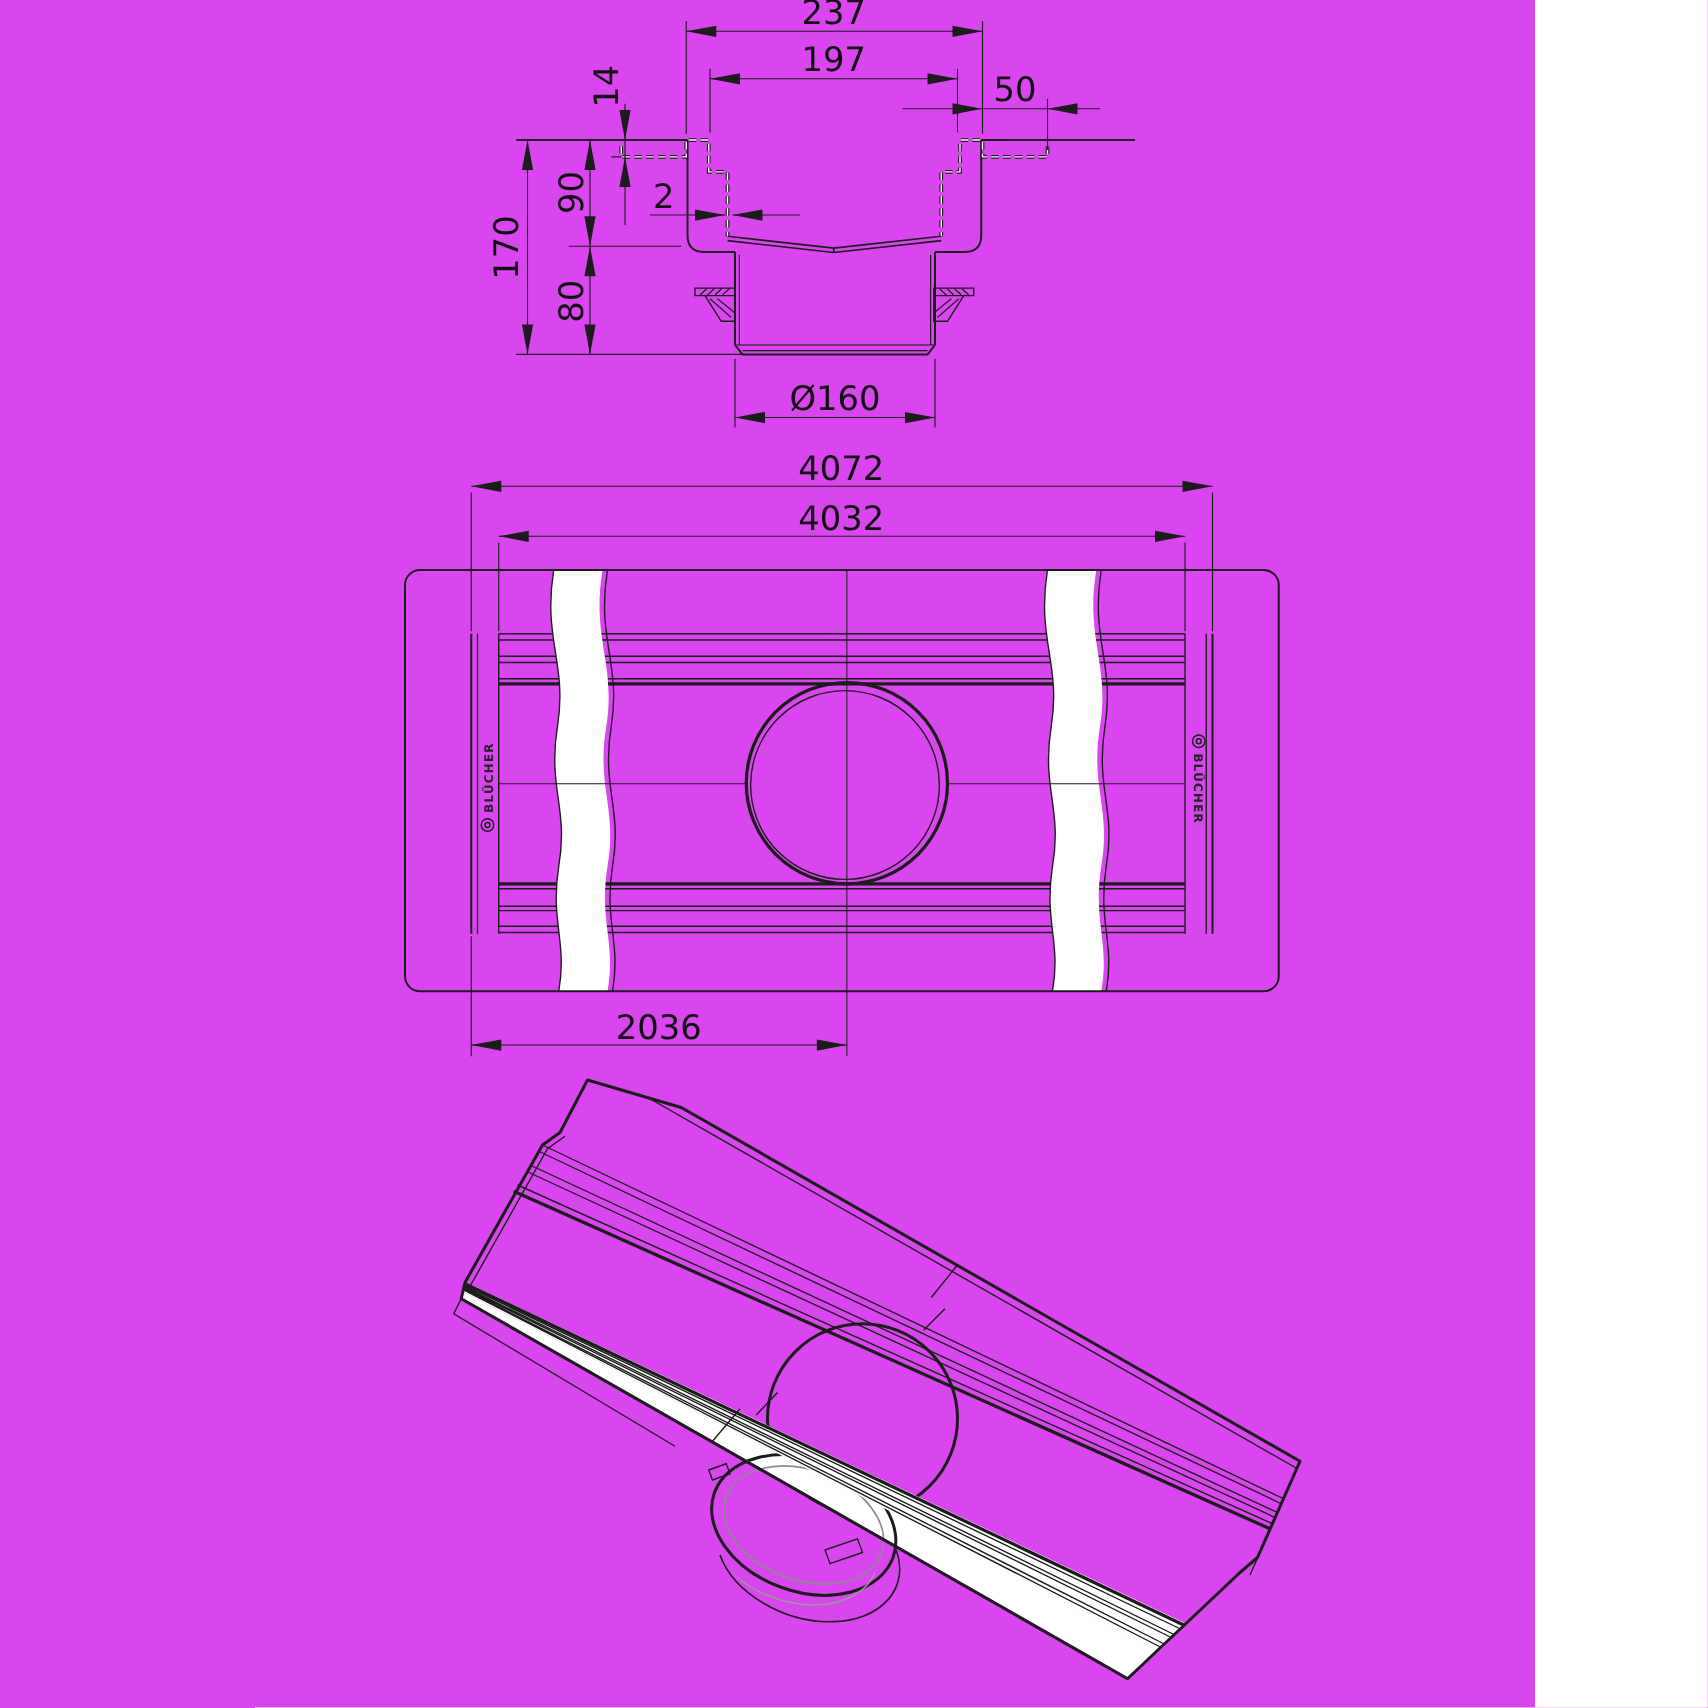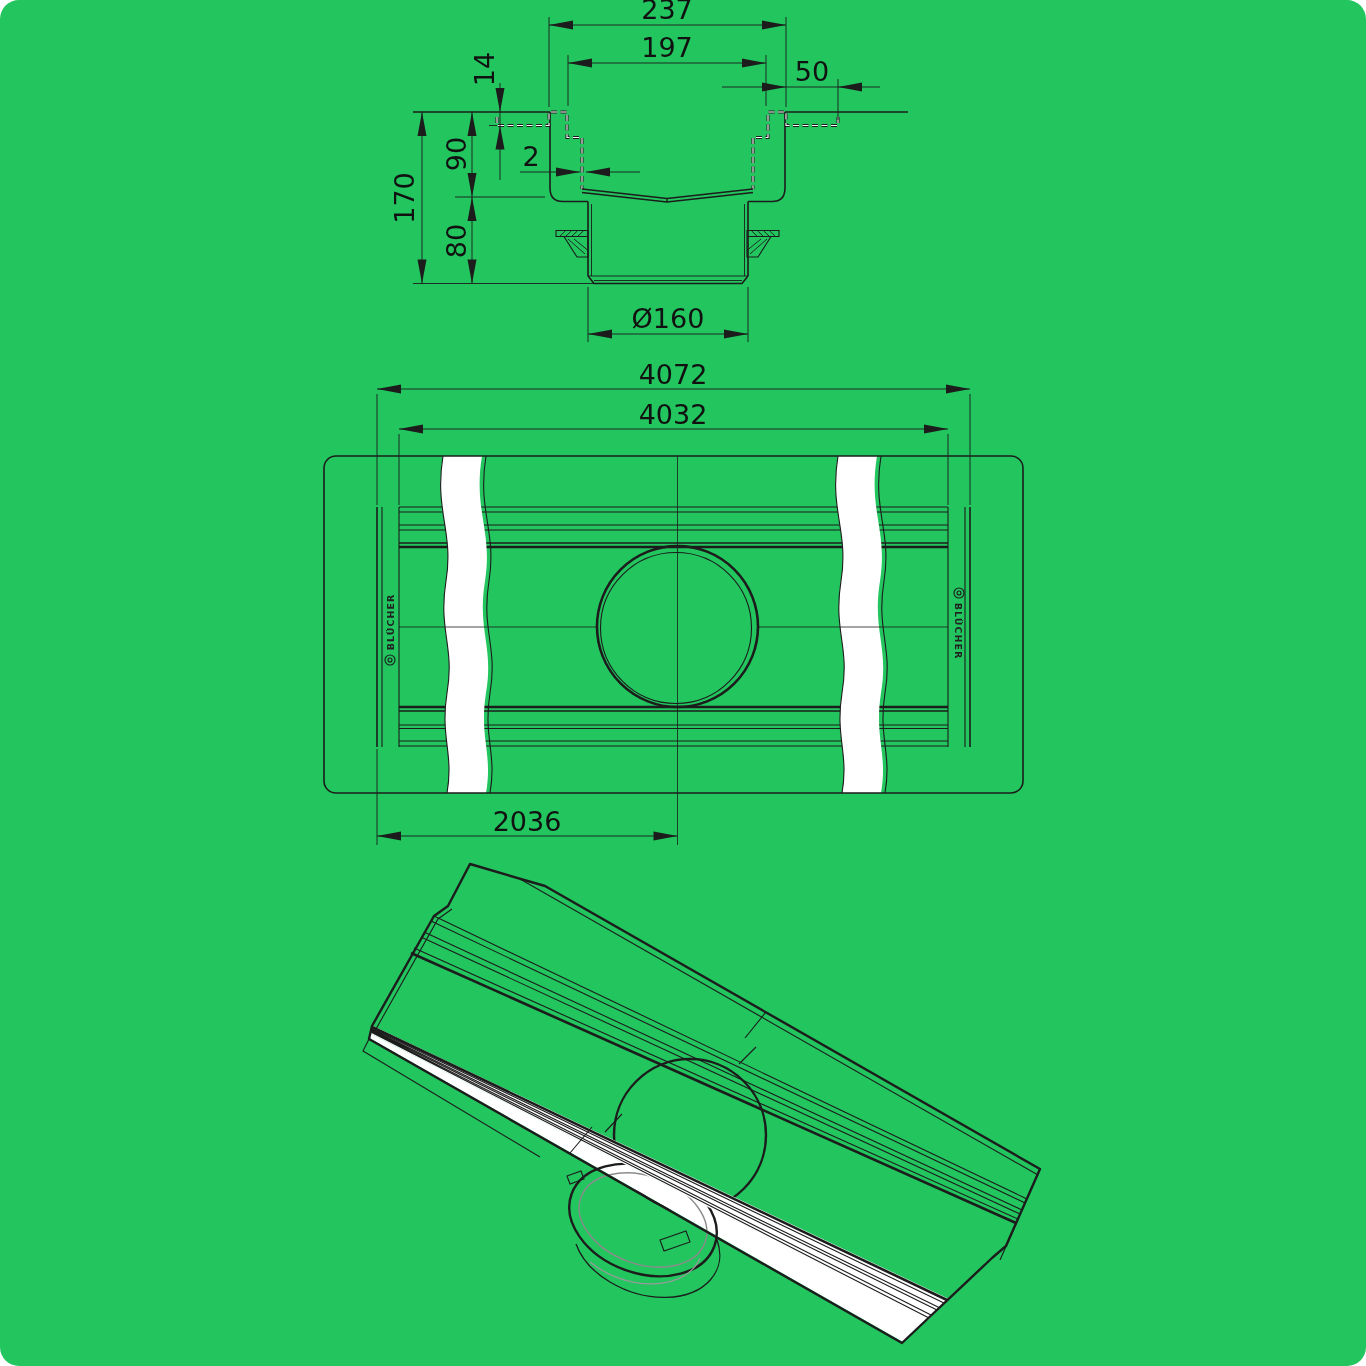--- a/index.html
+++ b/index.html
@@ -1,16 +1,16 @@
 <!DOCTYPE html>
 <html><head>
 <meta charset="utf-8">
 <style>
   html,body{margin:0;padding:0;background:#fff;}
-  .canvas{width:1366px;height:1366px;background:#22c55e;position:relative;font-family:"DejaVu Sans",sans-serif;border-radius:19px;}
+  .canvas{width:1228px;height:1366px;background:#d946ef;position:relative;font-family:"DejaVu Sans",sans-serif;}
   svg{display:block;}
   svg text{font-family:"DejaVu Sans",sans-serif;fill:#111;}
   .dimtxt{font-size:27px;}
   .brandtxt{font-size:9.5px;letter-spacing:1px;font-weight:bold;fill:#222;}
   .ln{stroke:#1c1c1c;stroke-width:1.1;fill:none;}
   .ln13{stroke:#1c1c1c;stroke-width:1.3;fill:none;}
   .ln2{stroke:#1c1c1c;stroke-width:1.6;fill:none;}
   .thk{stroke:#1c1c1c;stroke-width:2.6;fill:none;}
   .out{stroke:#1c1c1c;stroke-width:2.4;fill:none;stroke-linejoin:round;}
   .thin{stroke:#1c1c1c;stroke-width:0.8;fill:none;}

